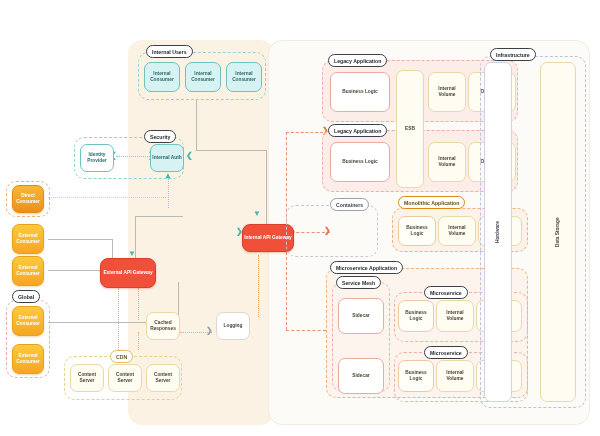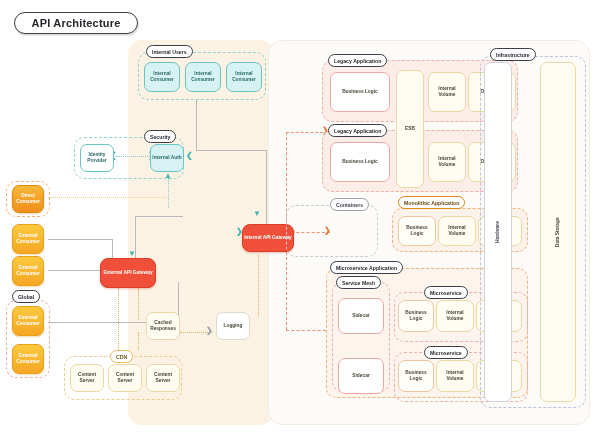--- a/index.html
+++ b/index.html
@@ -92,21 +92,20 @@
 
   .chev{position:absolute;font-size:8px;line-height:8px;font-weight:bold;color:#46b7ae;}
   .chev-or{color:#e8743c;}
   .chev-gy{color:#9aa0a8;}
 </style>
 </head>
 <body>
 
 <div id="canvas">
 
-  <div class="abs title-pill">API Architecture</div>
 
   <div class="abs panel-beige"></div>
   <div class="abs panel-white"></div>
 
   <div class="abs ln lv" style="left:196px;top:100px;height:50px;"></div>
   <div class="abs ln lv" style="left:196px;top:150px;height:0;"></div>
   <div class="abs ln lh" style="left:196px;top:150px;width:70px;"></div>
   <div class="abs ln lv" style="left:266px;top:150px;height:78px;"></div>
 
   <div class="abs dot-cy-v" style="left:168px;top:178px;height:30px;"></div>

